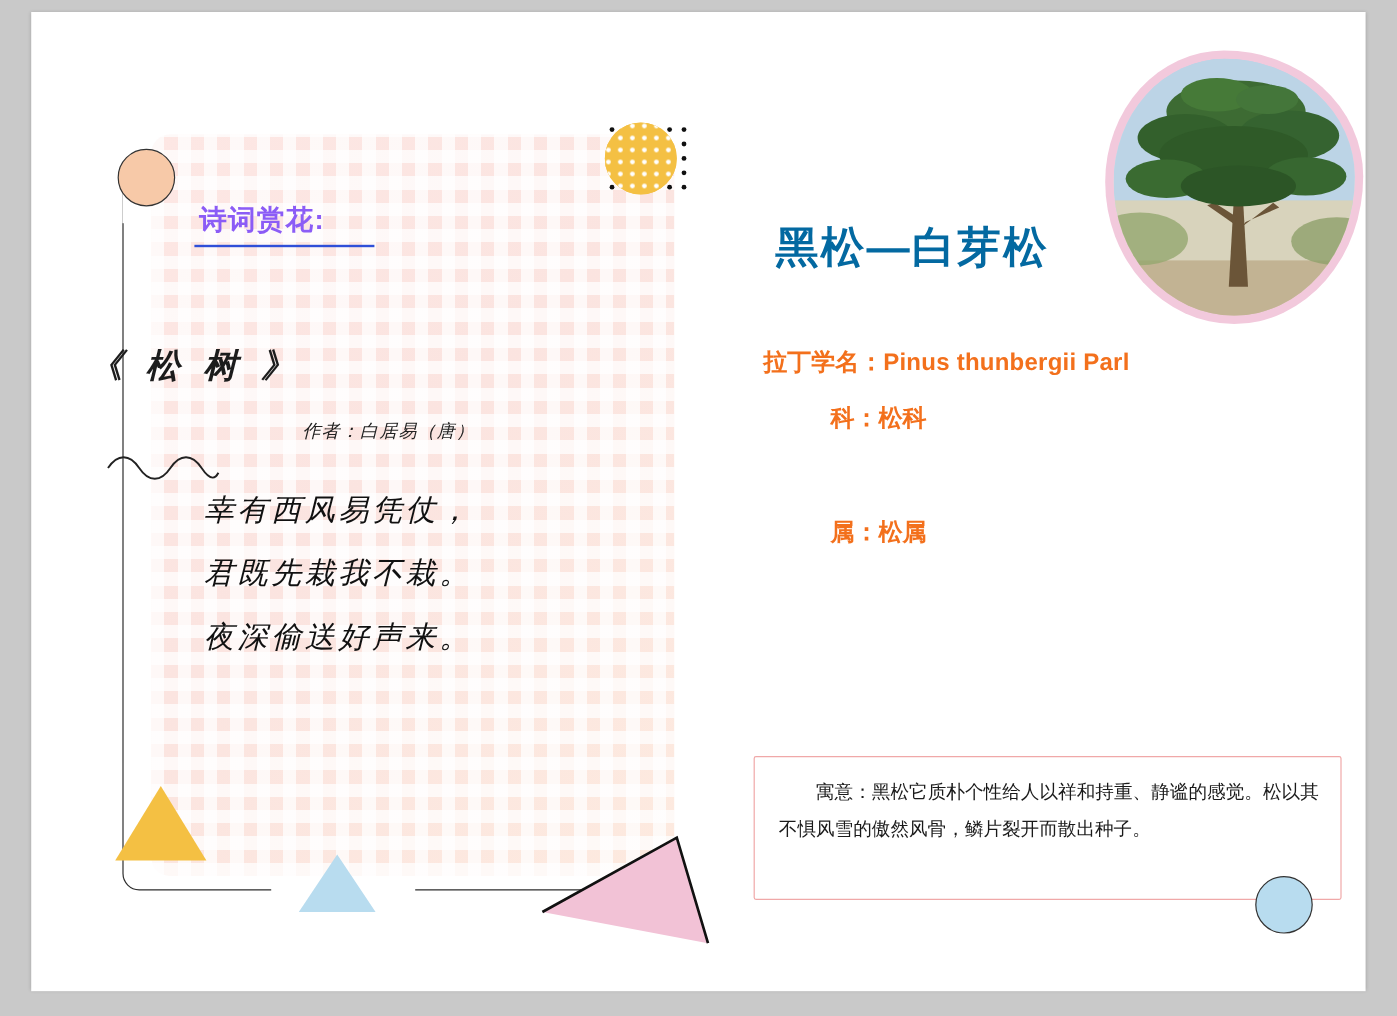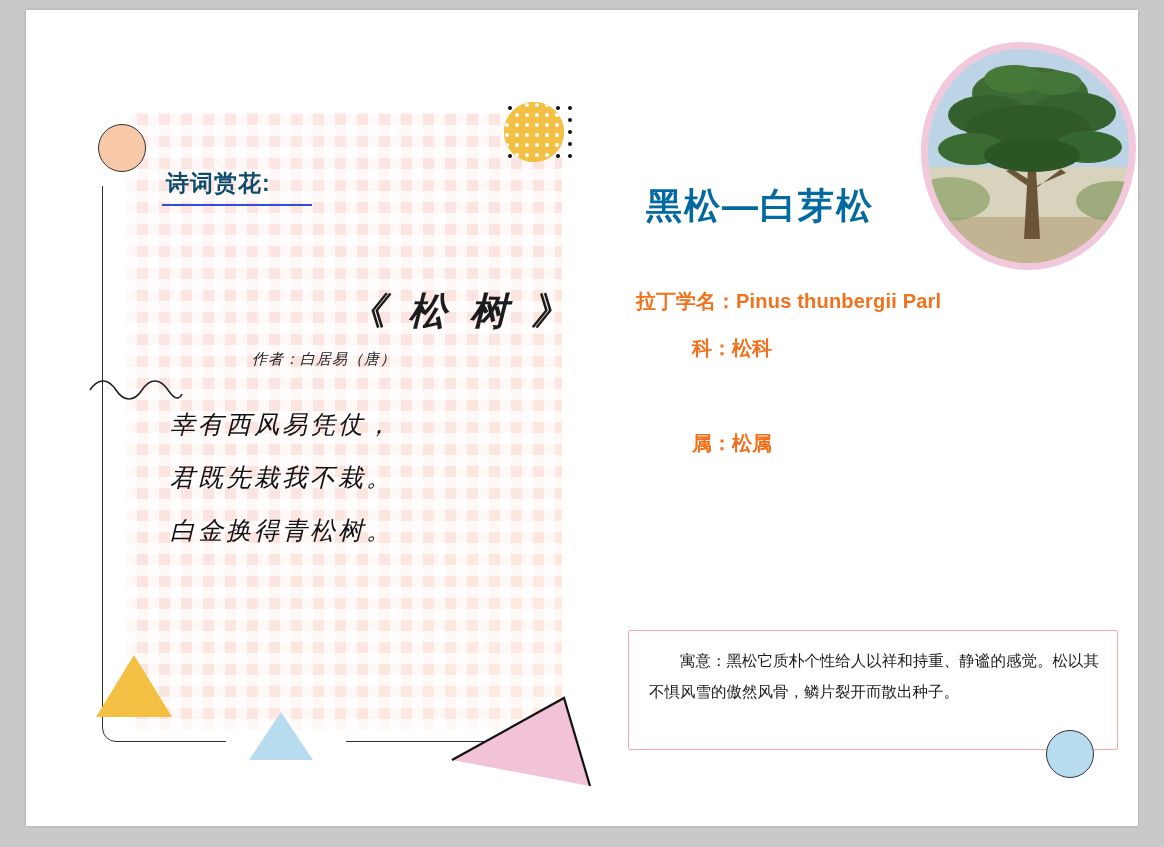--- a/index.html
+++ b/index.html
@@ -59,39 +59,39 @@
       repeating-linear-gradient(90deg, rgba(255,255,255,0.75) 0 11px, rgba(255,255,255,0) 11px 22px),
       linear-gradient(135deg, #fde7e4 0%, #fbe4e0 45%, #fdeadf 100%);
     border-radius: 16px;
   }
   .card-title {
     position: absolute;
     left: 92px;
     top: 68px;
     font-size: 23px;
     font-weight: bold;
-    color: #0c4a6e;
+    color: #8b5cf6;
     letter-spacing: 1px;
   }
   .card-title-underline {
     position: absolute;
     left: 88px;
     top: 104px;
     width: 150px;
     height: 2px;
     background: #2f4fd8;
   }
   .poem-title {
     position: absolute;
     left: 0;
     top: 186px;
     width: 500px;
-    text-align: right;
+    text-align: left;
     font-family: "DejaVu Serif", "Liberation Serif", serif;
-    font-size: 38px;
+    font-size: 28px;
     font-weight: bold;
     font-style: italic;
     color: #1c1c1c;
     letter-spacing: 5px;
   }
   .poem-author {
     position: absolute;
     left: 0;
     top: 250px;
     width: 500px;
@@ -295,21 +295,21 @@
 
       <div class="card-title">诗词赏花:</div>
       <div class="card-title-underline"></div>
 
       <div class="poem-title">《 松 树 》</div>
       <div class="poem-author">作者：白居易（唐）</div>
 
       <div class="poem-lines">
         <div class="poem-line">幸有西风易凭仗，</div>
         <div class="poem-line">君既先栽我不栽。</div>
-        <div class="poem-line">白金换得青松树。</div>
+        <div class="poem-line">夜深偷送好声来。</div>
       </div>
 
       <div class="deco-circle-peach"></div>
 
       <div class="deco-dots">
         <svg width="70" height="70" viewBox="0 0 70 70">
           <g fill="#111">
             <circle cx="6" cy="6" r="2"></circle>
               <circle cx="18" cy="6" r="2"></circle>
               <circle cx="30" cy="6" r="2"></circle>

